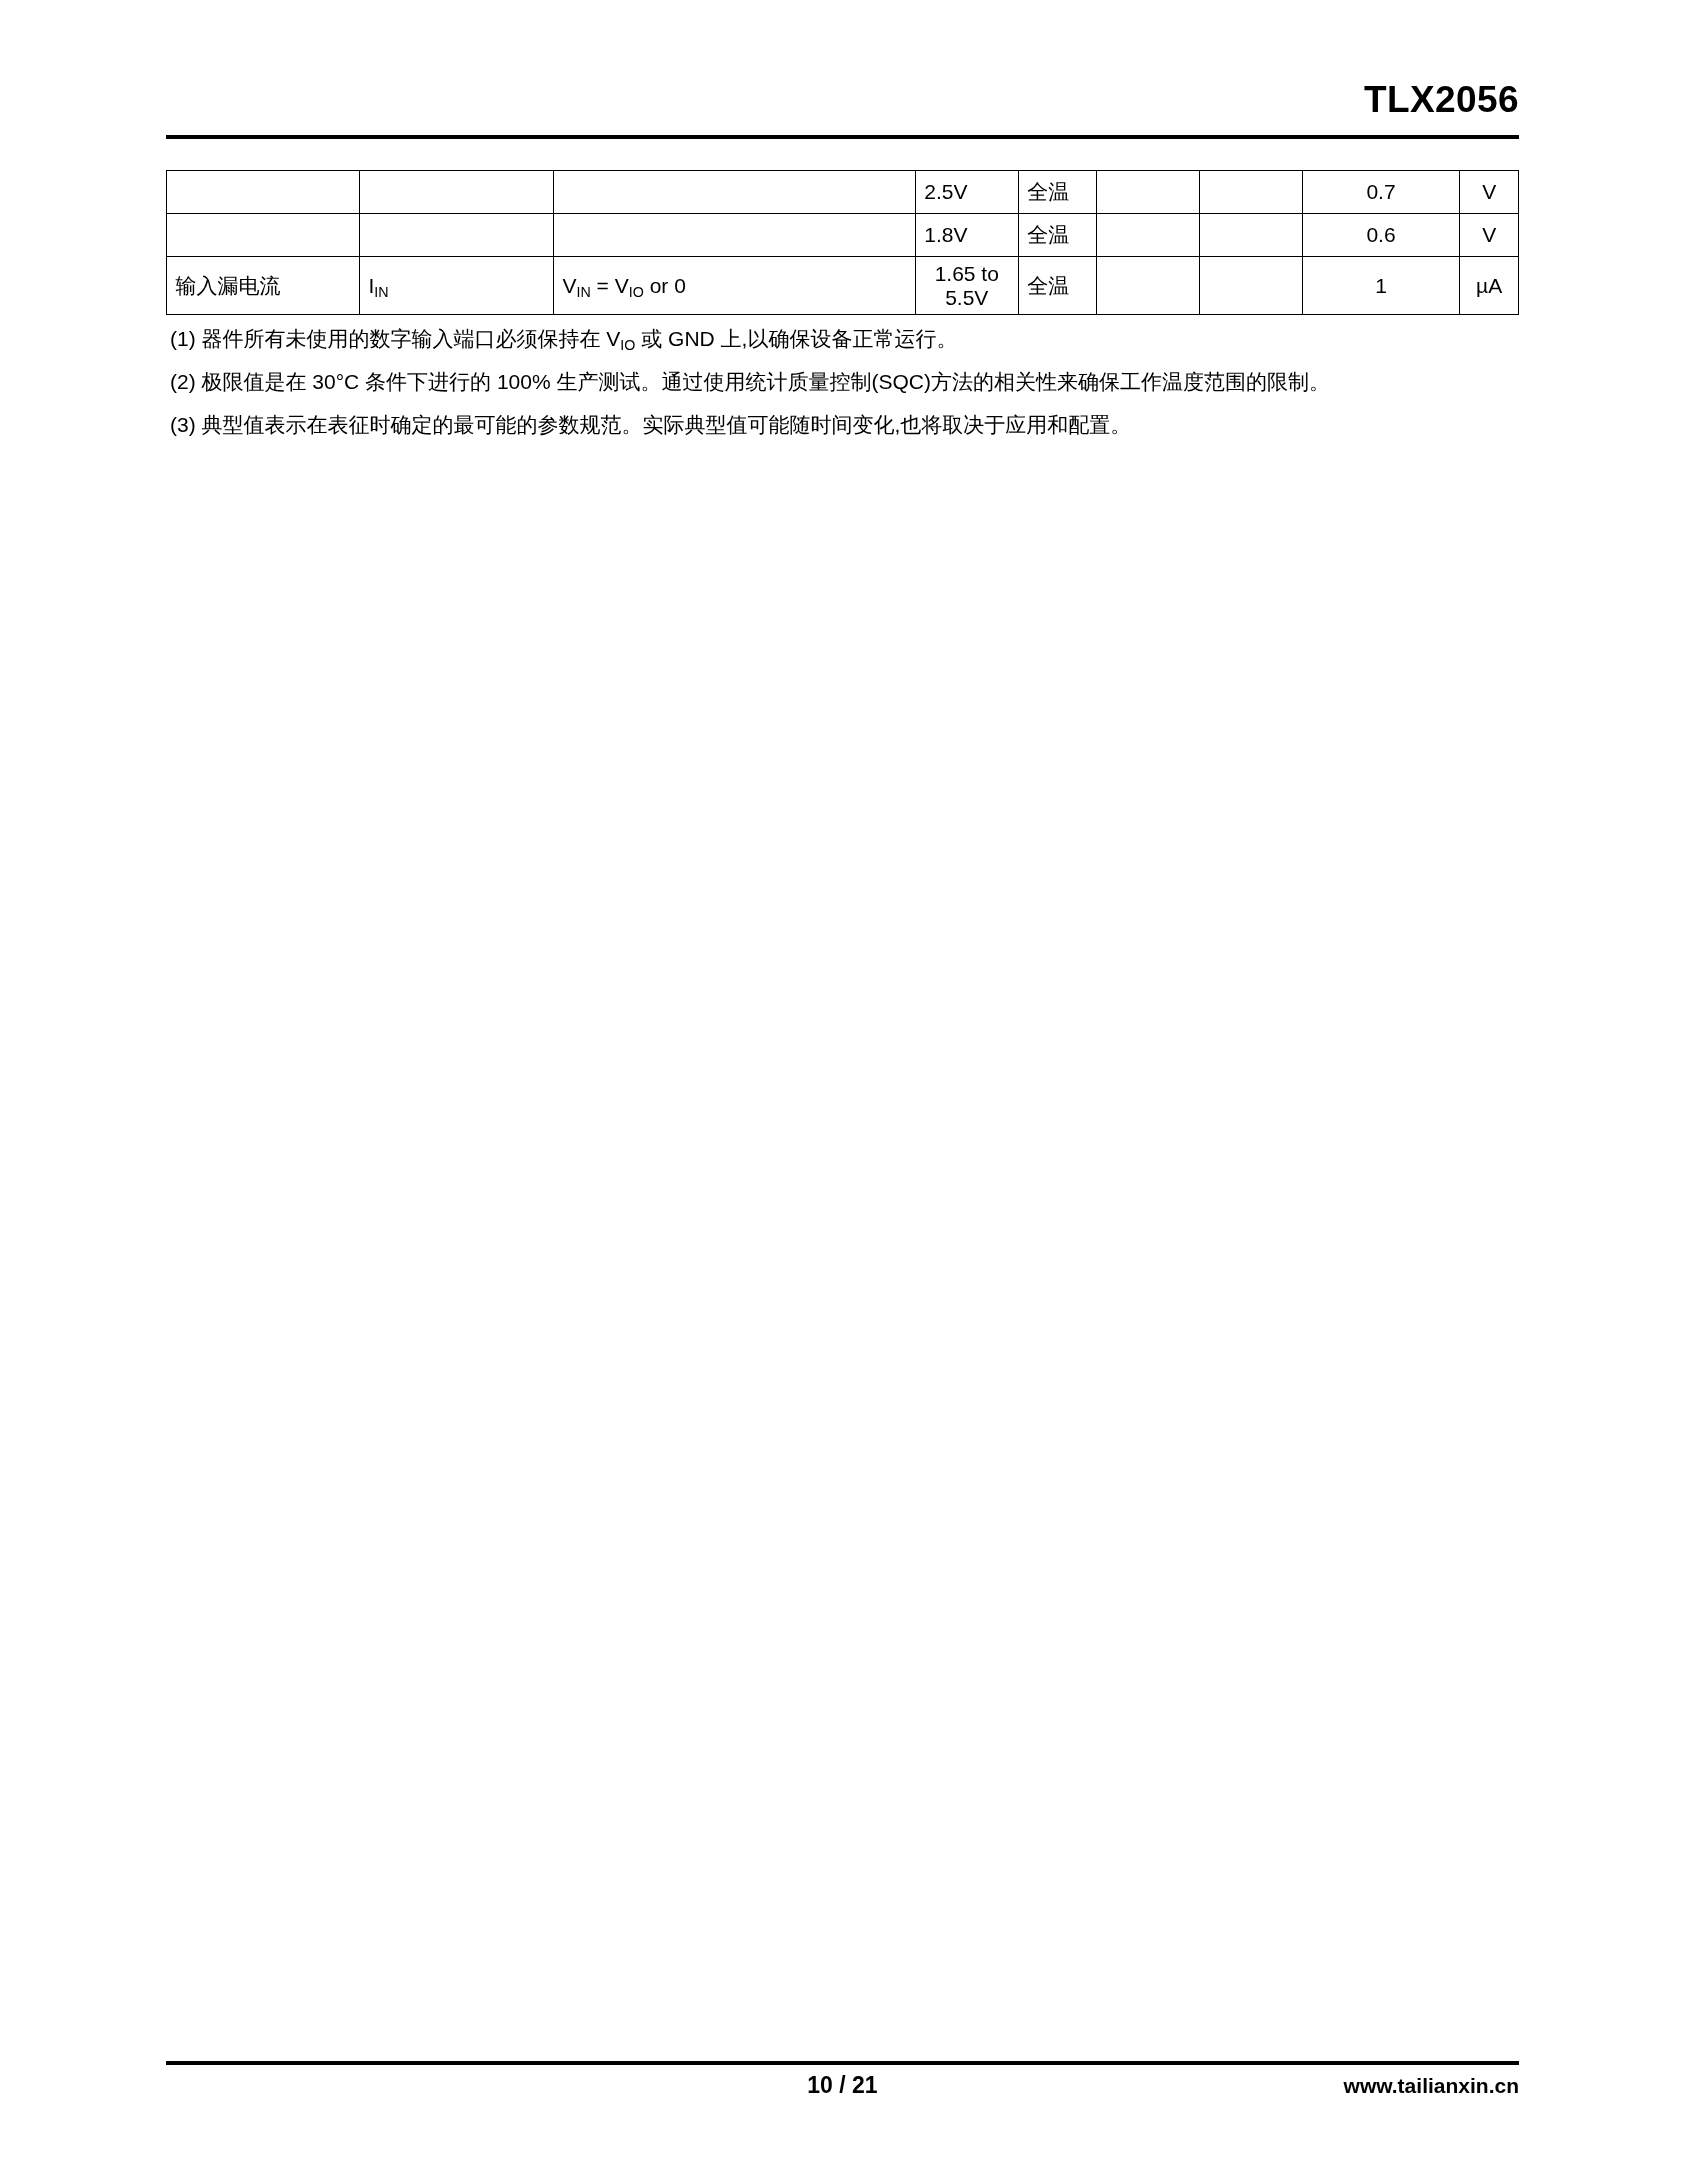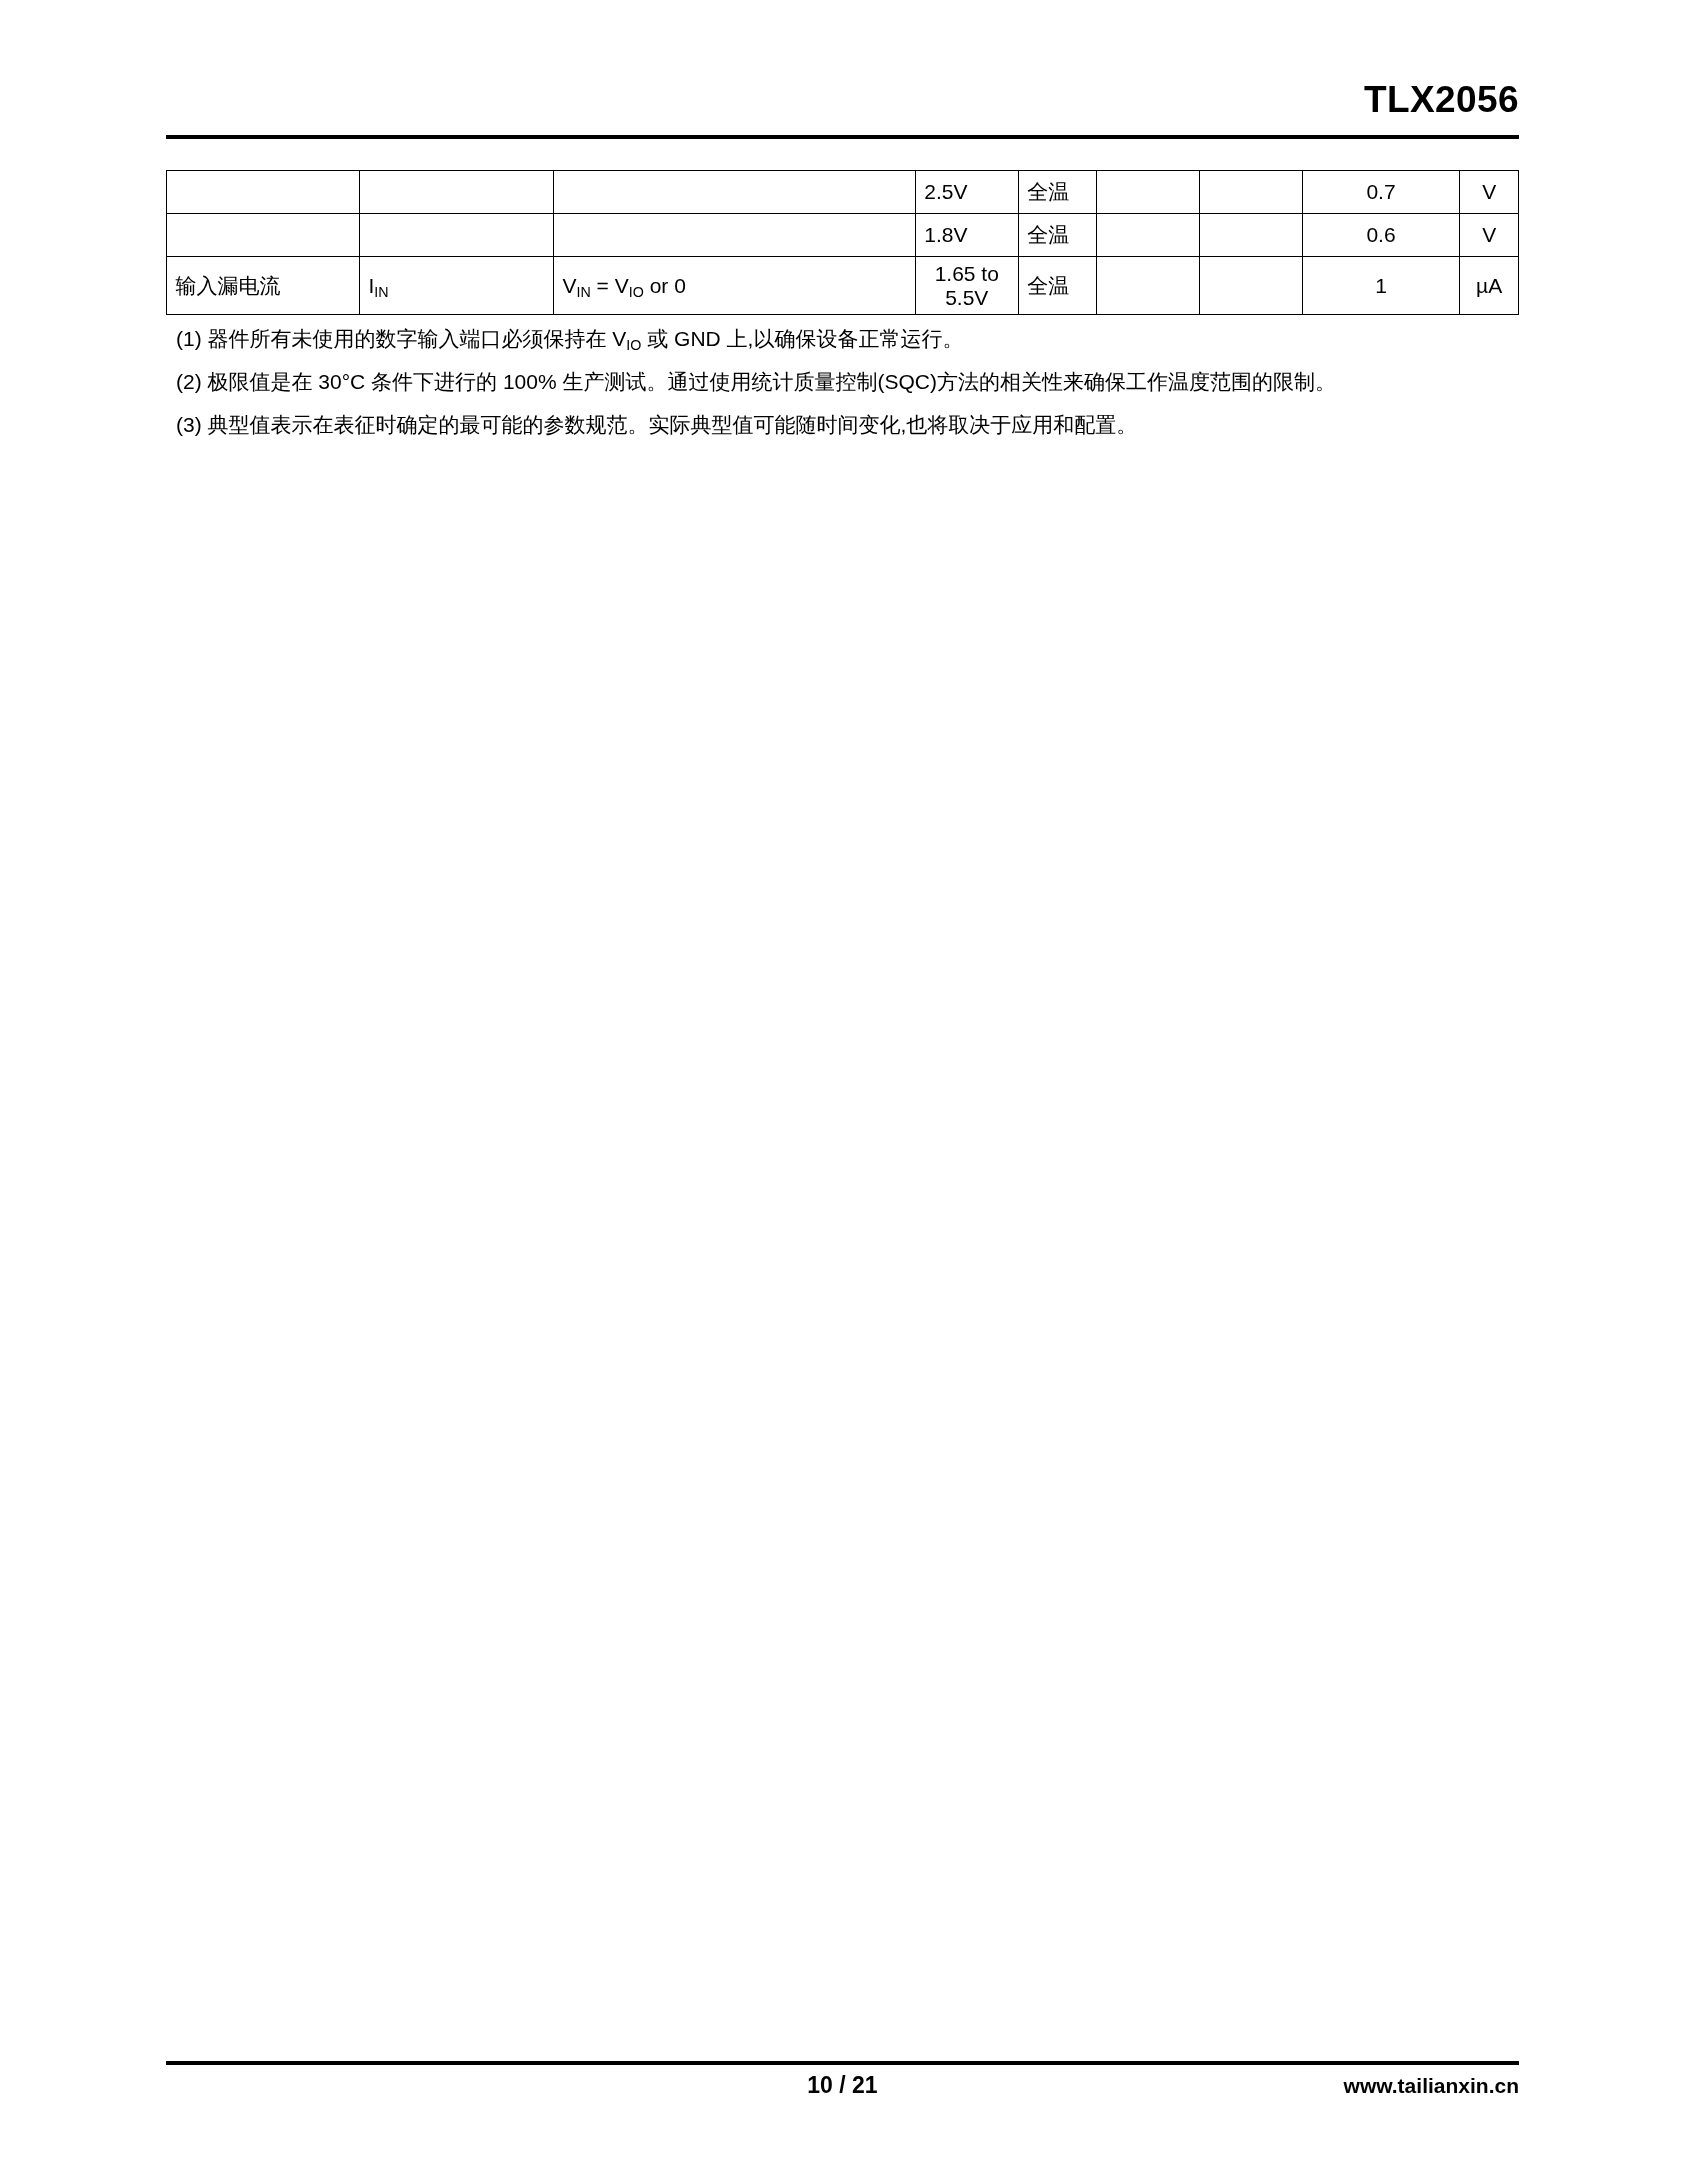--- a/index.html
+++ b/index.html
@@ -88,21 +88,21 @@
   
   .notes {
     position: absolute;
     left: 166px;
     top: 328px;
     width: 1380px;
     font-size: 21px;
     line-height: 1.0;
   }
   .note {
-    margin: 0 0 22px 10px;
+    margin: 0 0 22px 4px;
     white-space: nowrap;
   }
   .note sub {
     font-size: 0.68em;
     position: relative;
     top: 0.28em;
   }
   
   .footer-rule {
     position: absolute;

